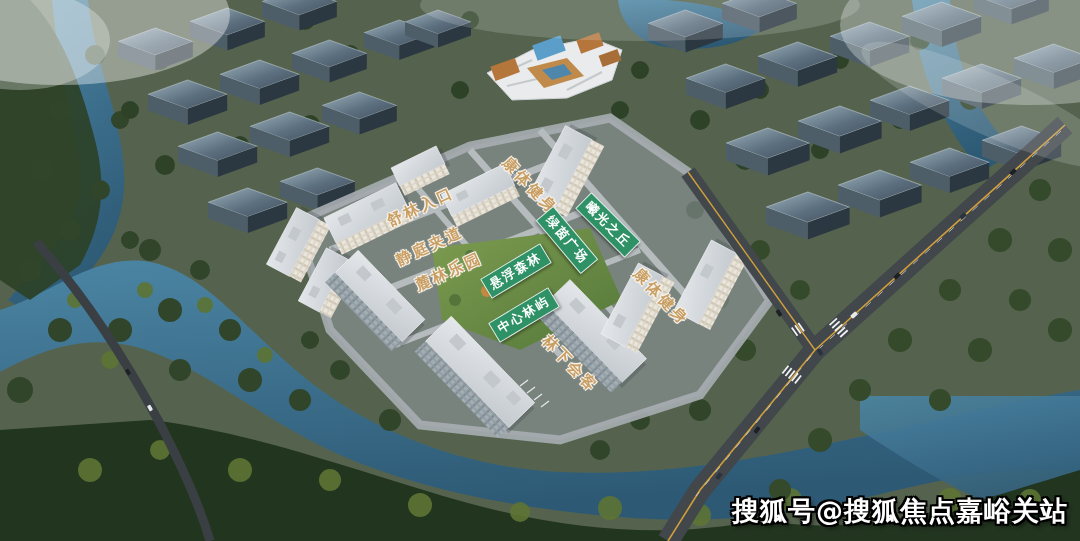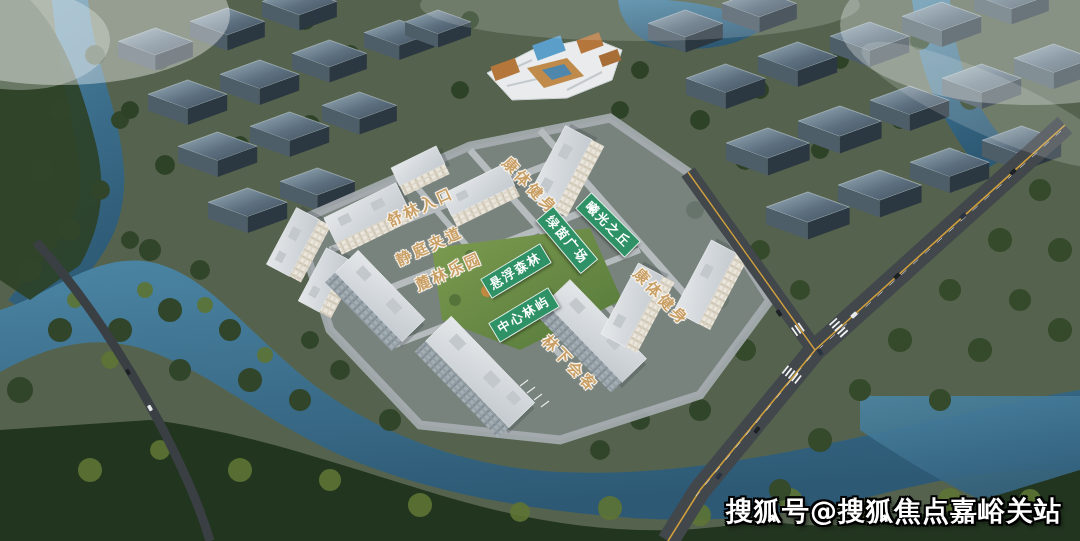--- a/index.html
+++ b/index.html
@@ -9,21 +9,21 @@
   .label-layer{position:absolute;left:0;top:0;width:100%;height:100%;pointer-events:none;}
   .lbl{position:absolute;font-weight:bold;white-space:nowrap;
        transform:translate(-50%,-50%) rotate(var(--r,0deg));}
   .lbl.tan{color:var(--tan,#c99e63);font-size:15px;letter-spacing:3px;
        text-shadow:-1px -1px 0 #f6f2ea,1px -1px 0 #f6f2ea,-1px 1px 0 #f6f2ea,
                    1px 1px 0 #f6f2ea,0 0 3px rgba(255,255,255,.75);}
   .lbl.green{color:#fff;font-size:12.5px;letter-spacing:2px;
        background:var(--greenbg,#2e9266);padding:2px 5px;
        border:1px solid rgba(255,255,255,.85);border-radius:1px;
        box-shadow:1px 2px 3px rgba(0,0,0,.35);}
-  .watermark{position:absolute;right:18px;bottom:12px;font-size:27px;font-weight:bold;
+  .watermark{position:absolute;right:12px;bottom:12px;font-size:27px;font-weight:bold;
        color:#fff;letter-spacing:1px;
        text-shadow:2px 0 0 #000,-2px 0 0 #000,0 2px 0 #000,0 -2px 0 #000,
                    2px 2px 0 #000,-2px -2px 0 #000,2px -2px 0 #000,-2px 2px 0 #000,
                    3px 3px 4px rgba(0,0,0,.7);}
 </style>
 </head>
 <body>
 
 <div class="stage" style="--tan: #c99e63; --greenbg: #2e9266;">
 

